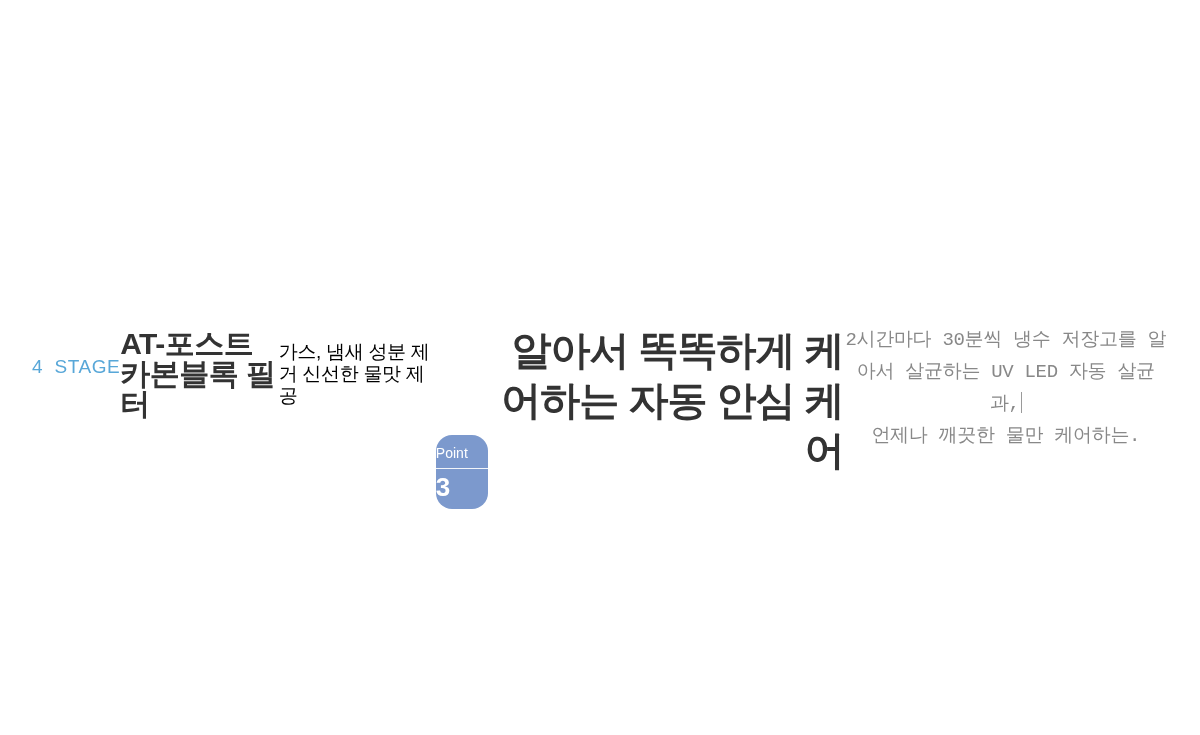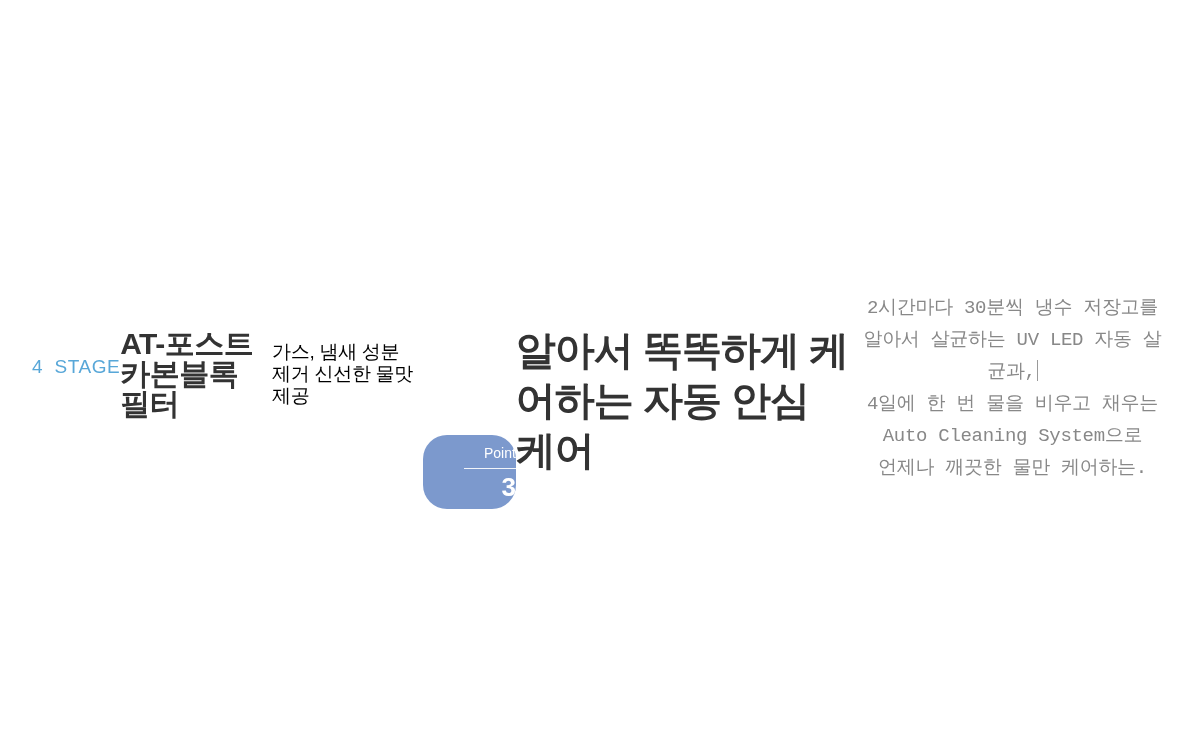--- a/index.html
+++ b/index.html
@@ -45,27 +45,26 @@
     font-weight: 400;
     color: #000000;
     letter-spacing: -0.3px;
   }
 
   
   .point-badge {
     margin-top: 209px;
     width: 74px;
     height: 74px;
-    border-radius: 24px;
+    border-radius: 16px;
     background: #7c99cd;
     display: flex;
     flex-direction: column;
-    align-items: flex-end;
+    align-items: flex-start;
     justify-content: center;
-    padding-left: 41px;
   }
   .point-badge .point-label {
     font-size: 14px;
     line-height: 16px;
     font-weight: 500;
     color: #ffffff;
   }
   .point-badge .point-divider {
     width: 52px;
     height: 1px;
@@ -80,21 +79,21 @@
   }
 
   
   .care-heading {
     margin-top: 64px;
     font-size: 40px;
     line-height: 50px;
     font-weight: 700;
     color: #333333;
     letter-spacing: -1px;
-    text-align: left;
+    text-align: right;
   }
   .care-body {
     margin-top: 40px;
     text-align: center;
   }
   .care-body p {
     margin: 0;
     font-size: 19px;
     line-height: 32px;
     font-weight: 400;
@@ -125,17 +124,16 @@
   <div class="point-badge">
     <span class="point-label">Point</span>
     <span class="point-divider"></span>
     <span class="point-number">3</span>
   </div>
 
   <div class="care-heading">알아서 똑똑하게 케어하는 자동 안심 케어</div>
 
   <div class="care-body">
     <p><span>2시간마다 30분씩 냉수 저장고를 알아서 살균하는 UV LED 자동 살균과,</span><span class="text-cursor"></span></p>
-    <p>4일에 한 번 물을 비우고 채우는 Auto Cleaning System으로</p>
     <p>언제나 깨끗한 물만 케어하는.</p>
   </div>
 
 </div>
 
 </body></html>

